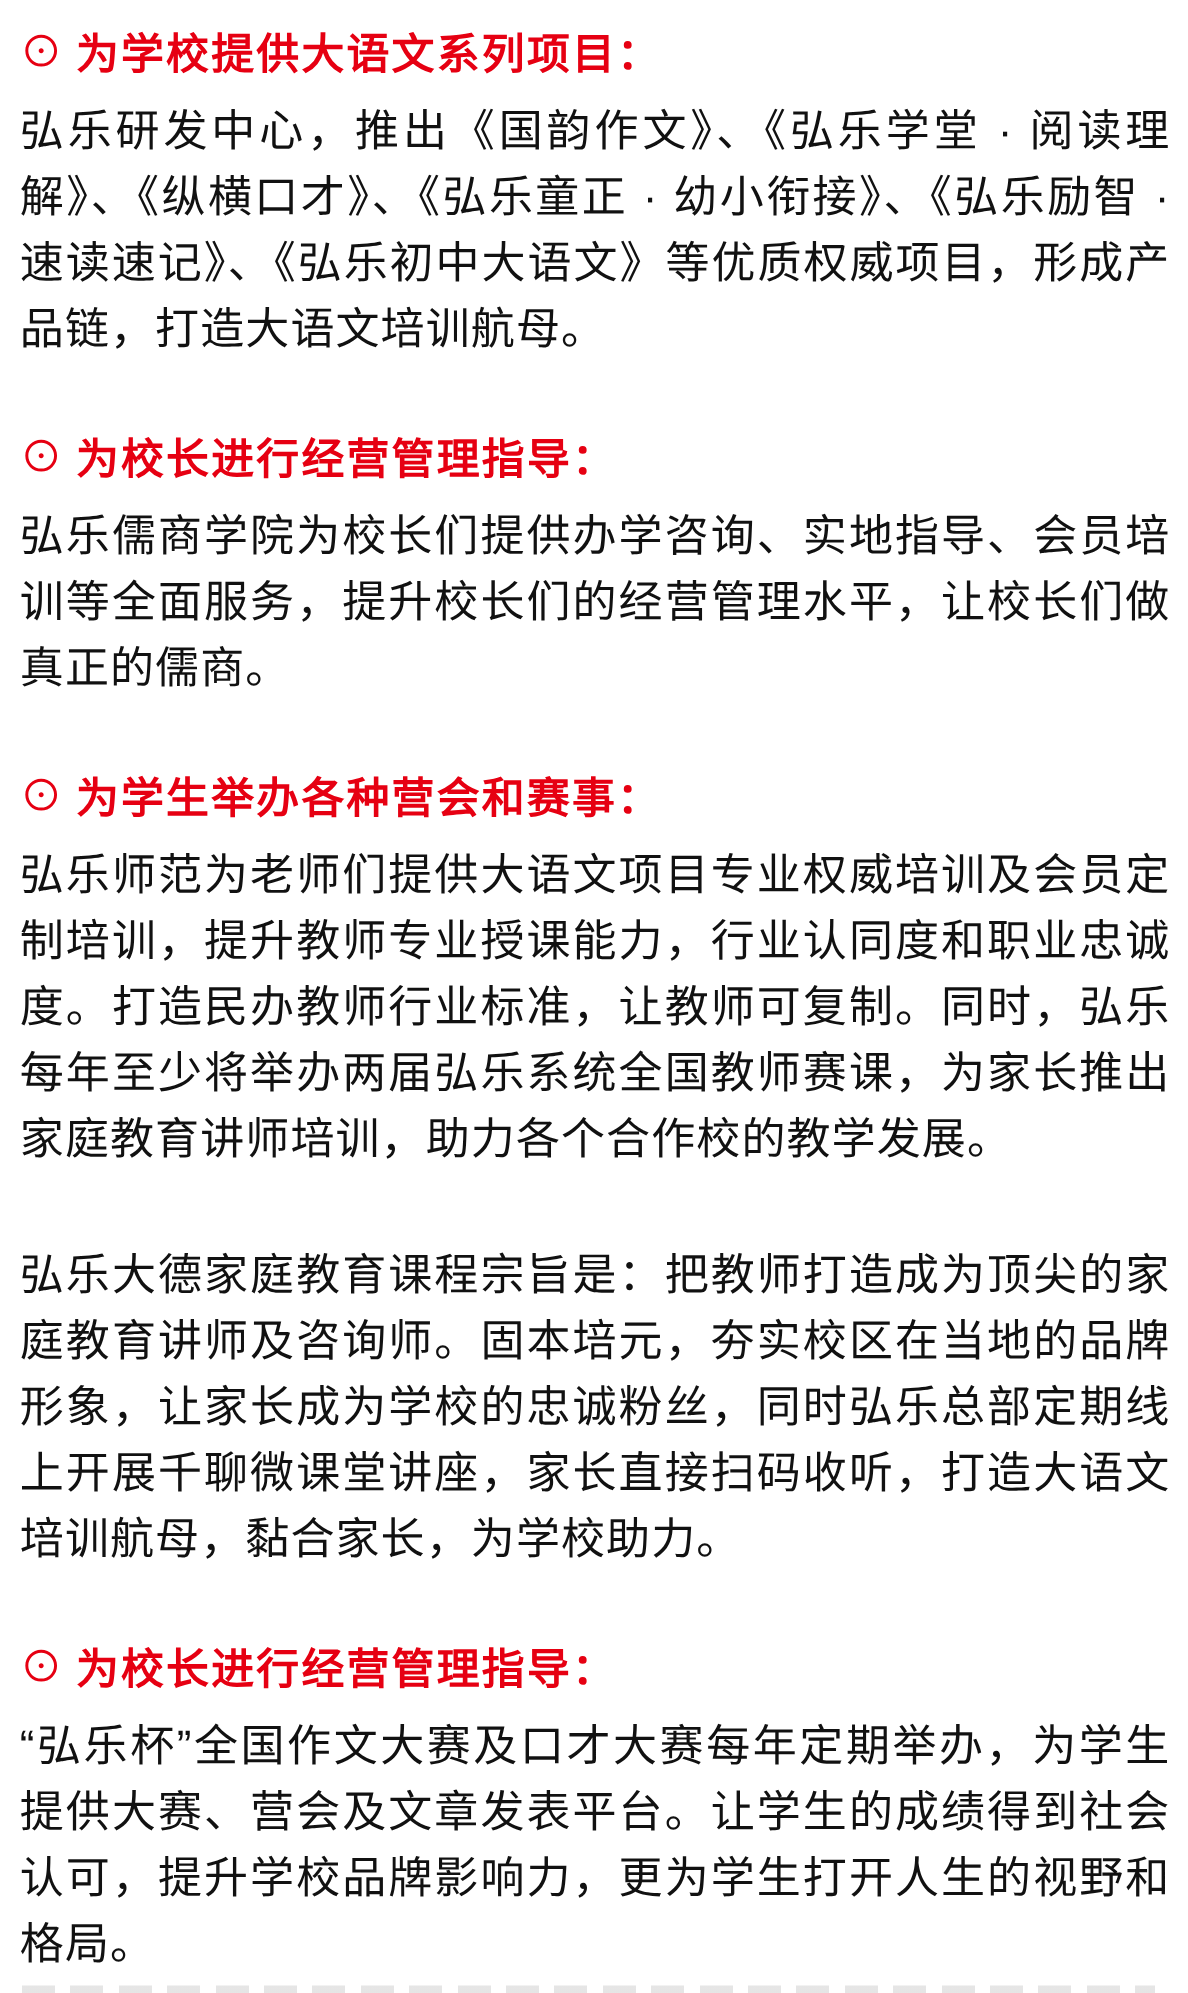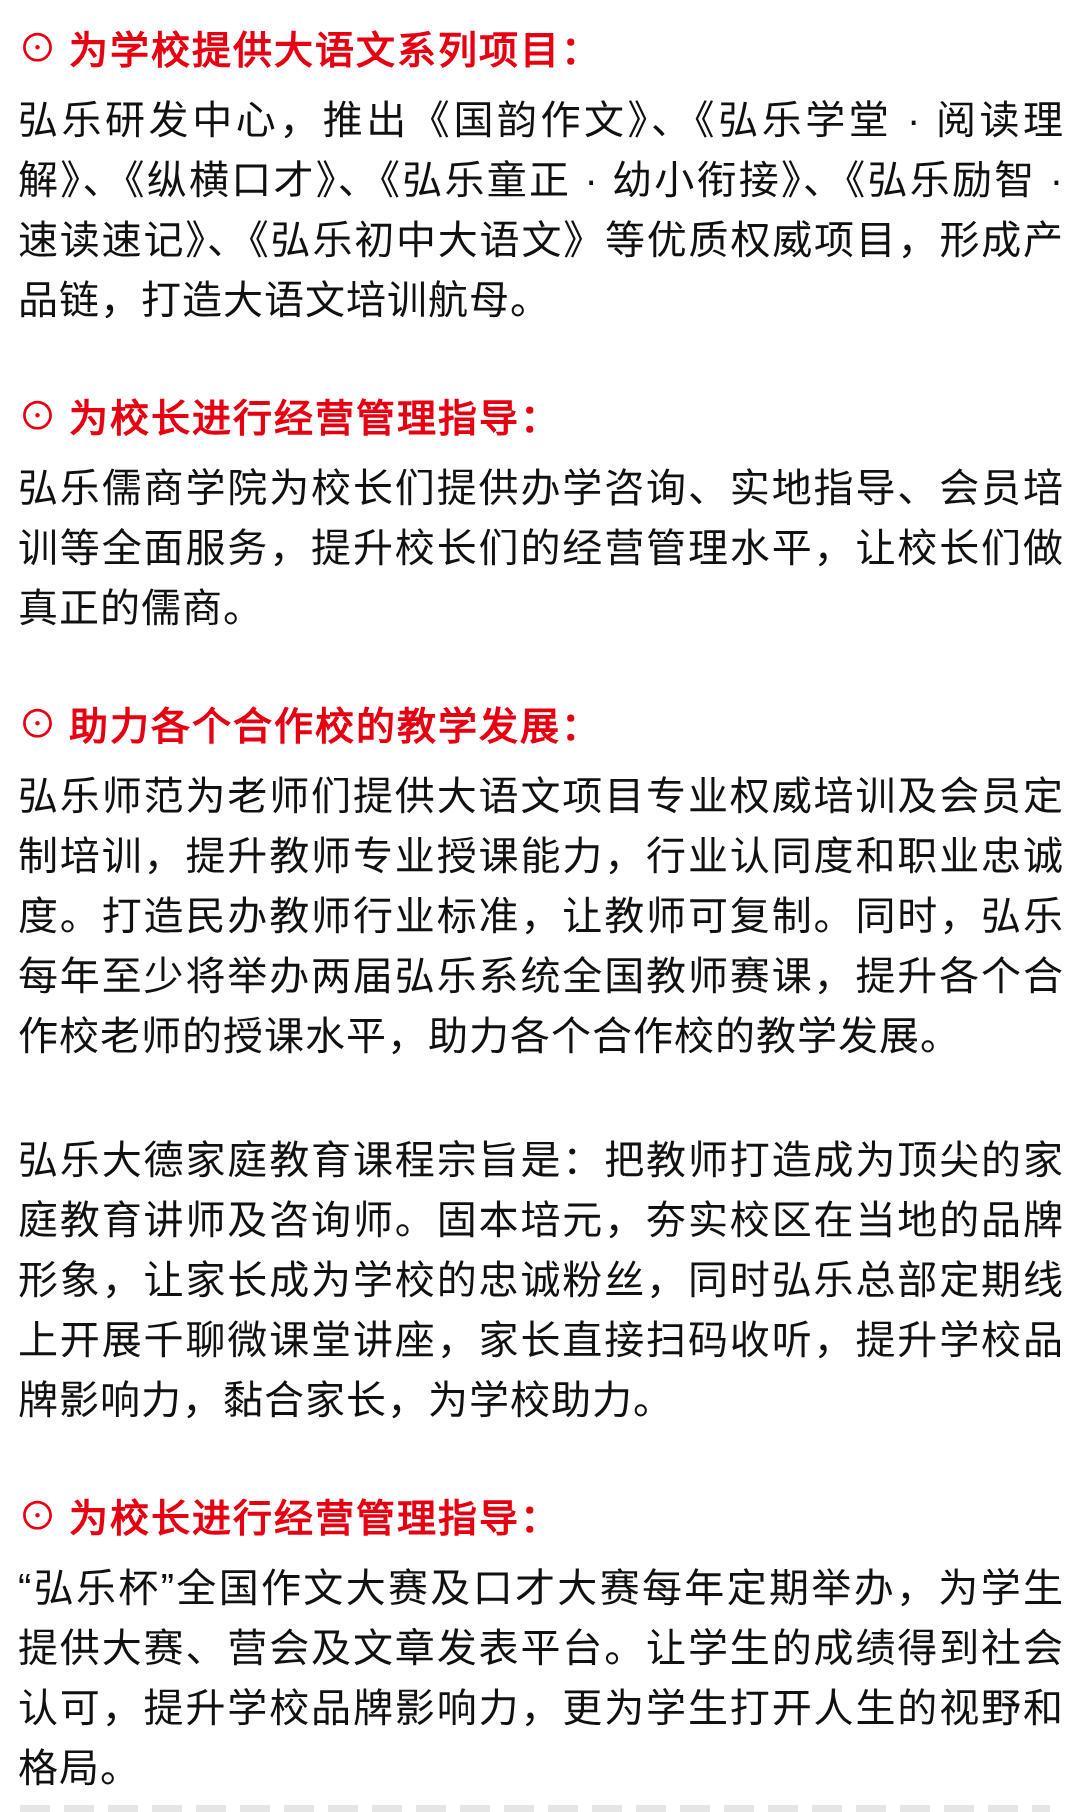--- a/index.html
+++ b/index.html
@@ -72,26 +72,26 @@
     <h2 class="section-heading"><span class="bullet">⊙</span><span>为学校提供大语文系列项目：</span></h2>
     <p class="section-body">弘乐研发中心，推出《国韵作文》、《弘乐学堂 · 阅读理解》、《纵横口才》、《弘乐童正 · 幼小衔接》、《弘乐励智 · 速读速记》、《弘乐初中大语文》等优质权威项目，形成产品链，打造大语文培训航母。</p>
   </section>
 
   <section class="section">
     <h2 class="section-heading"><span class="bullet">⊙</span><span>为校长进行经营管理指导：</span></h2>
     <p class="section-body">弘乐儒商学院为校长们提供办学咨询、实地指导、会员培训等全面服务，提升校长们的经营管理水平，让校长们做真正的儒商。</p>
   </section>
 
   <section class="section">
-    <h2 class="section-heading"><span class="bullet">⊙</span><span>助力各个合作校的教学发展：</span></h2>
-    <p class="section-body">弘乐师范为老师们提供大语文项目专业权威培训及会员定制培训，提升教师专业授课能力，行业认同度和职业忠诚度。打造民办教师行业标准，让教师可复制。同时，弘乐每年至少将举办两届弘乐系统全国教师赛课，提升各个合作校老师的授课水平，助力各个合作校的教学发展。</p>
+    <h2 class="section-heading"><span class="bullet">⊙</span><span>为学生举办各种营会和赛事：</span></h2>
+    <p class="section-body">弘乐师范为老师们提供大语文项目专业权威培训及会员定制培训，提升教师专业授课能力，行业认同度和职业忠诚度。打造民办教师行业标准，让教师可复制。同时，弘乐每年至少将举办两届弘乐系统全国教师赛课，为家长推出家庭教育讲师培训，助力各个合作校的教学发展。</p>
   </section>
 
   <section class="section">
-    <p class="section-body">弘乐大德家庭教育课程宗旨是：把教师打造成为顶尖的家庭教育讲师及咨询师。固本培元，夯实校区在当地的品牌形象，让家长成为学校的忠诚粉丝，同时弘乐总部定期线上开展千聊微课堂讲座，家长直接扫码收听，提升学校品牌影响力，黏合家长，为学校助力。</p>
+    <p class="section-body">弘乐大德家庭教育课程宗旨是：把教师打造成为顶尖的家庭教育讲师及咨询师。固本培元，夯实校区在当地的品牌形象，让家长成为学校的忠诚粉丝，同时弘乐总部定期线上开展千聊微课堂讲座，家长直接扫码收听，打造大语文培训航母，黏合家长，为学校助力。</p>
   </section>
 
   <section class="section">
     <h2 class="section-heading"><span class="bullet">⊙</span><span>为校长进行经营管理指导：</span></h2>
     <p class="section-body">“弘乐杯”全国作文大赛及口才大赛每年定期举办，为学生提供大赛、营会及文章发表平台。让学生的成绩得到社会认可，提升学校品牌影响力，更为学生打开人生的视野和格局。</p>
   </section>
 </main>
 
 <div class="cutoff-next-line"></div>
 

